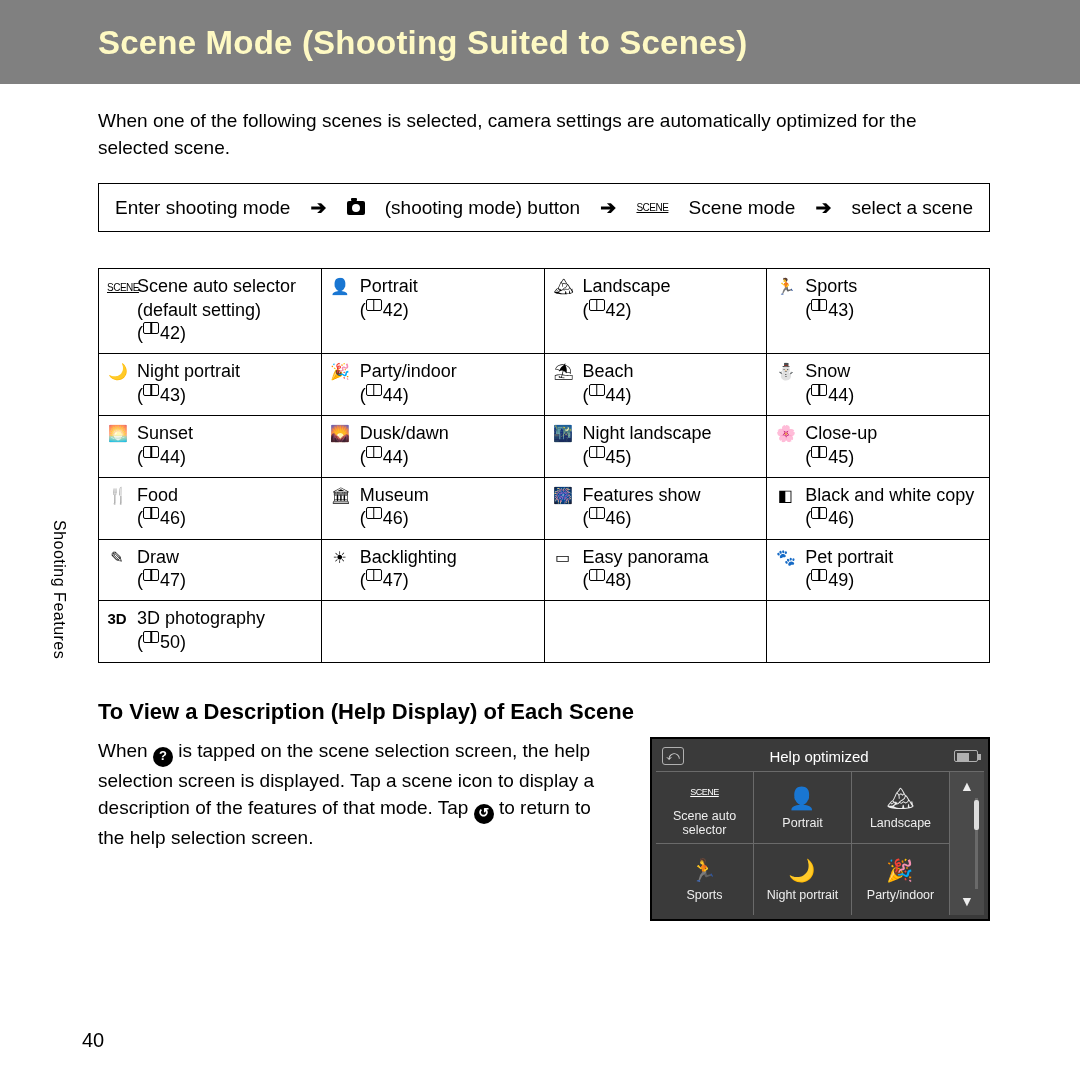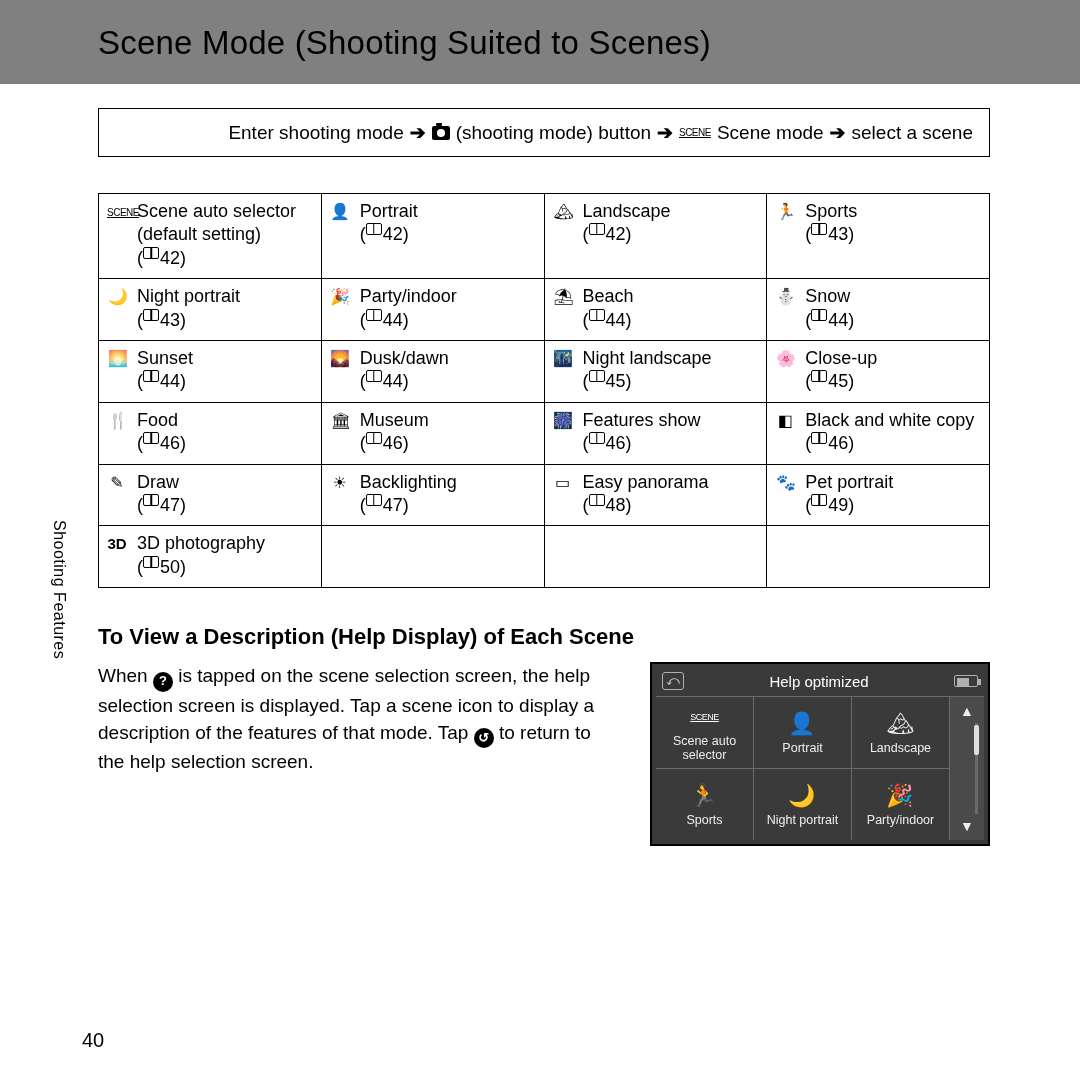--- a/index.html
+++ b/index.html
@@ -9,40 +9,40 @@
     background: #fff;
     position: relative;
     color: #000;
   }
   .header-bar {
     background: #808080;
     padding: 24px 0 22px 98px;
   }
   .header-bar h1 {
     font-size: 33px;
-    font-weight: 400;
-    color: #000000;
+    font-weight: 700;
+    color: #fef9c3;
     letter-spacing: 0.2px;
   }
   .content-area {
     padding: 24px 90px 0 98px;
   }
   .intro-text {
     font-size: 19px;
     line-height: 1.4;
     margin-bottom: 22px;
   }
   .breadcrumb-box {
     border: 1px solid #000;
     padding: 12px 16px;
     font-size: 19px;
     margin-bottom: 36px;
     display: flex;
     align-items: center;
-    justify-content: flex-end;
+    justify-content: space-between;
     gap: 6px;
     flex-wrap: wrap;
   }
   .arrow { font-weight: bold; }
   .cam-icon {
     width: 18px; height: 14px; background:#000; border-radius:2px; position:relative; display:inline-block; vertical-align:-2px;
   }
   .cam-icon::before { content:""; position:absolute; top:-3px; left:4px; width:6px; height:3px; background:#000; border-radius:1px;}
   .cam-icon::after { content:""; position:absolute; top:3px; left:5px; width:8px; height:8px; background:#fff; border-radius:50%;}
   .scene-glyph {
@@ -199,20 +199,21 @@
 </style>
 </head>
 <body>
 
 <div class="header-bar">
   <h1>Scene Mode (Shooting Suited to Scenes)</h1>
 </div>
 
 <div class="content-area">
 
+  <p class="intro-text">When one of the following scenes is selected, camera settings are automatically optimized for the selected scene.</p>
 
   <div class="breadcrumb-box">
     <span>Enter shooting mode</span>
     <span class="arrow">➔</span>
     <span class="cam-icon"></span>
     <span>(shooting mode) button</span>
     <span class="arrow">➔</span>
     <span class="scene-glyph">SCENE</span>
     <span>Scene mode</span>
     <span class="arrow">➔</span>

